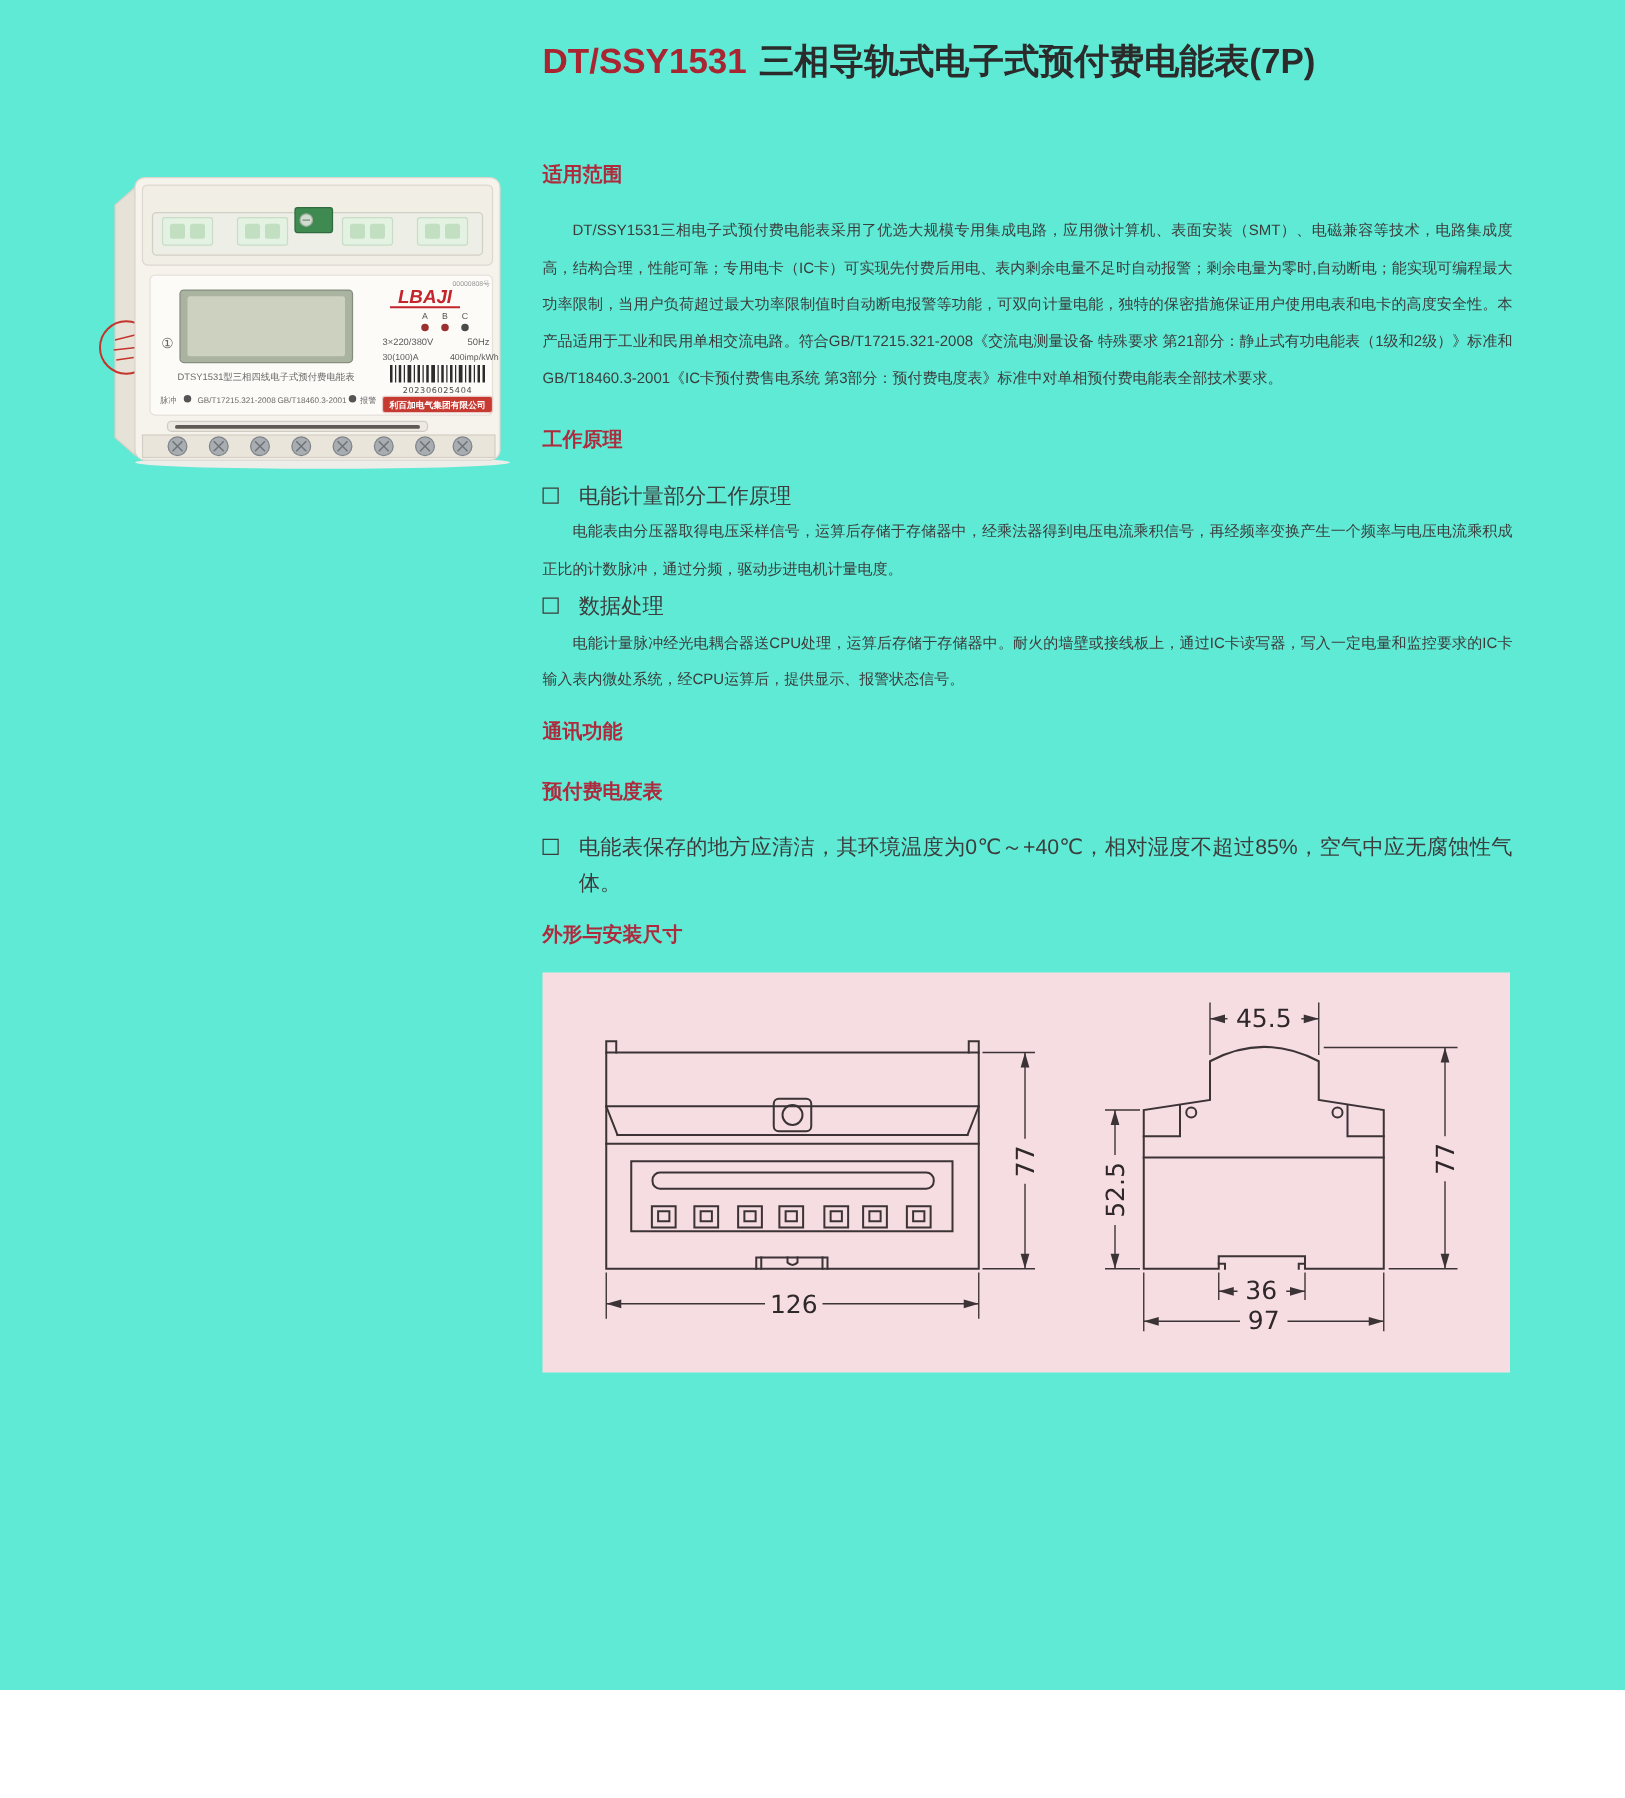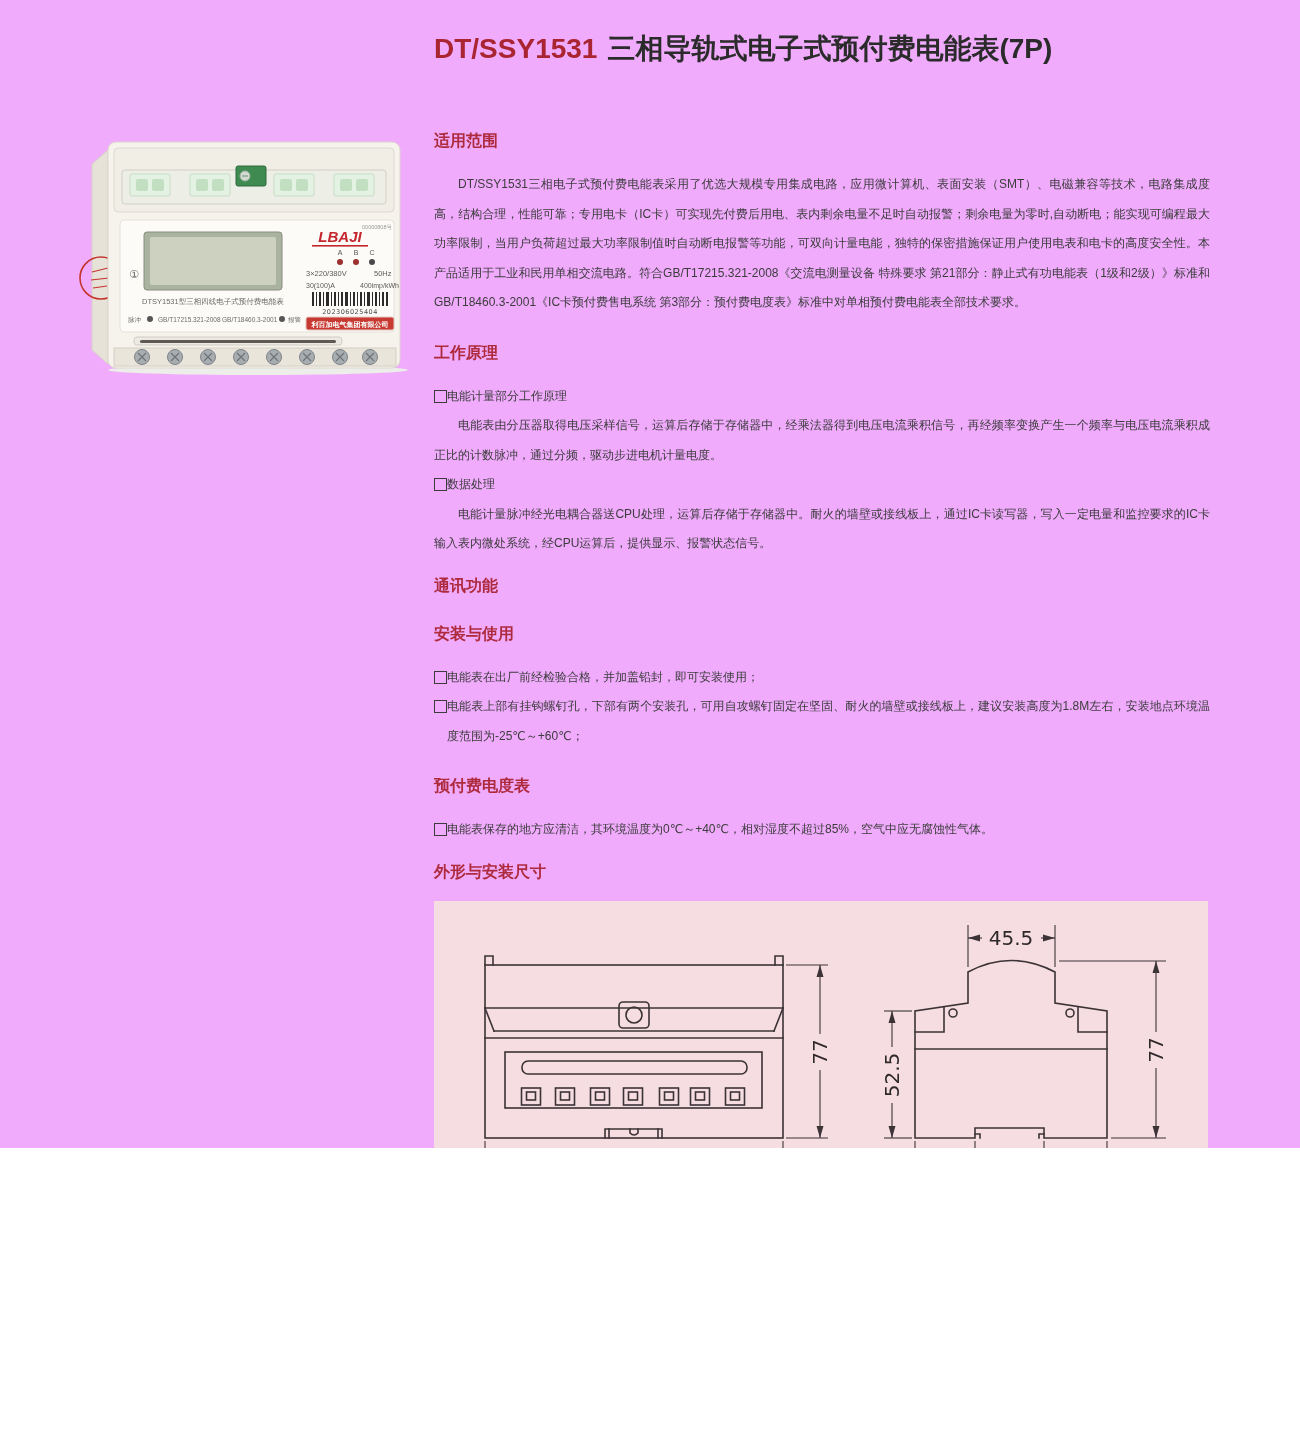--- a/index.html
+++ b/index.html
@@ -1,31 +1,31 @@
 <!DOCTYPE html>
 <html><head>
 <meta charset="utf-8">
 <style>
   html,body{margin:0;padding:0;background:#ffffff;}
   .page{
-    position:relative;width:1300px;height:1148px;background:#f0abfc;
+    position:relative;width:1300px;height:1352px;background:#5eead4;
     font-family:"Liberation Sans","DejaVu Sans",sans-serif;color:#3c3c3c;overflow:hidden;
   }
   
   .doc-title{position:absolute;left:434px;top:30px;font-size:28px;font-weight:700;white-space:nowrap;}
   .doc-title .model{color:#a92531;margin-right:10px;}
   .doc-title .rest{color:#2b2b2b;}
   
   .photo{position:absolute;left:78px;top:126px;width:348px;height:252px;}
   
   .content{position:absolute;left:434px;top:126px;width:776px;}
   h2.sec{font-size:16px;line-height:30px;color:#ae2b3e;font-weight:600;margin:0 0 14px 0;}
   .para{font-size:12px;line-height:29.5px;text-align:justify;margin:0;}
   .indent{text-indent:2em;}
-  .item{position:relative;padding-left:13px;font-size:12px;line-height:29.5px;text-align:justify;}
+  .item{position:relative;padding-left:29px;font-size:17px;line-height:29.5px;text-align:justify;}
   .sq{position:absolute;left:0;top:8px;width:11px;height:11px;border:1.6px solid #3c3c3c;background:transparent;}
   .sec-block{margin-bottom:20px;}
   .mb12{margin-bottom:12px;}
   .mb18{margin-bottom:18px;}
   
   .dim-panel{width:774px;height:320px;background:#f6dde2;margin-top:2px;}
   .outline{stroke:#3b3336;stroke-width:1.6;fill:none;stroke-linejoin:miter;stroke-linecap:square;}
   .dimline{stroke:#3b3336;stroke-width:1.1;fill:none;}
   .arrow{fill:#3b3336;stroke:none;}
   .dim-label{font:20px "DejaVu Sans",sans-serif;fill:#2e282b;}
@@ -208,31 +208,20 @@
         <span class="sq"></span>
         <span>数据处理</span>
       </div>
       <p class="para indent">电能计量脉冲经光电耦合器送CPU处理，运算后存储于存储器中。耐火的墙壁或接线板上，通过IC卡读写器，写入一定电量和监控要求的IC卡输入表内微处系统，经CPU运算后，提供显示、报警状态信号。</p>
     </div>
 
     <div class="mb18">
       <h2 class="sec">通讯功能</h2>
     </div>
 
-    <div class="sec-block">
-      <h2 class="sec">安装与使用</h2>
-      <div class="item">
-        <span class="sq"></span>
-        <span>电能表在出厂前经检验合格，并加盖铅封，即可安装使用；</span>
-      </div>
-      <div class="item">
-        <span class="sq"></span>
-        <span>电能表上部有挂钩螺钉孔，下部有两个安装孔，可用自攻螺钉固定在坚固、耐火的墙壁或接线板上，建议安装高度为1.8M左右，安装地点环境温度范围为-25℃～+60℃；</span>
-      </div>
-    </div>
 
     <div class="mb12">
       <h2 class="sec">预付费电度表</h2>
       <div class="item">
         <span class="sq"></span>
         <span>电能表保存的地方应清洁，其环境温度为0℃～+40℃，相对湿度不超过85%，空气中应无腐蚀性气体。</span>
       </div>
     </div>
 
     <div>

